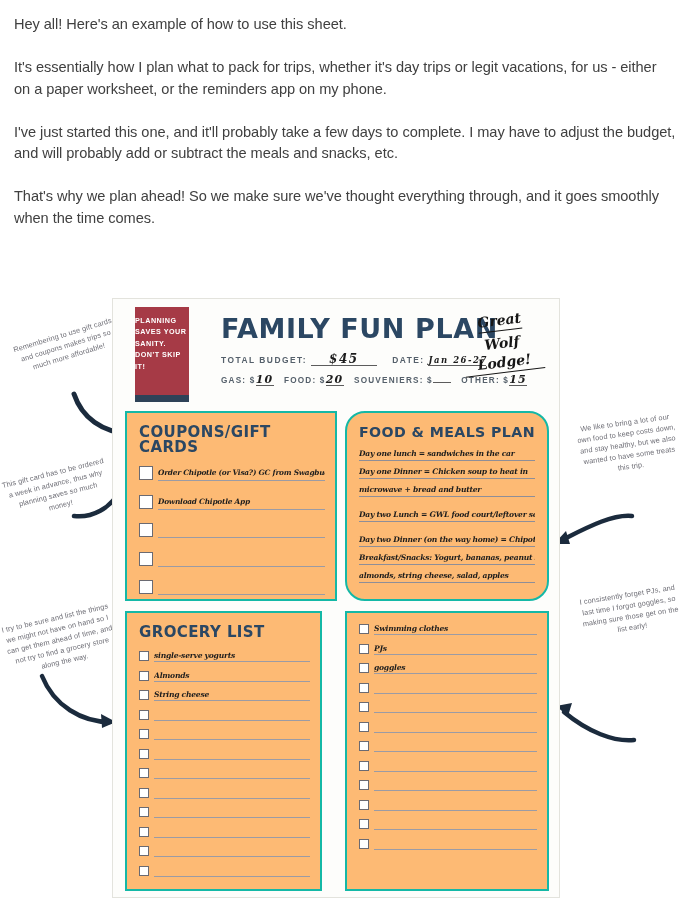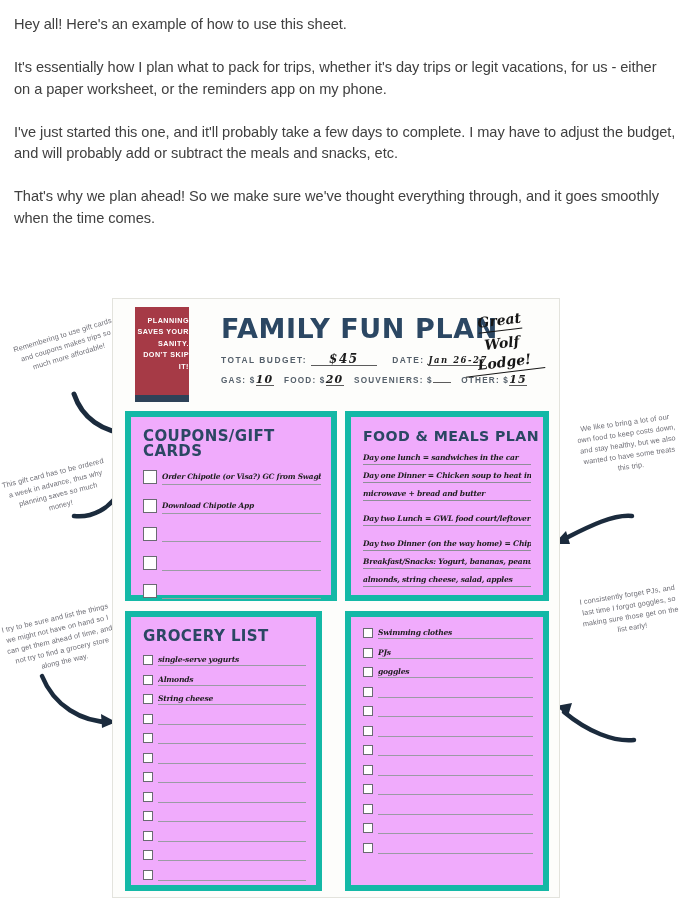--- a/index.html
+++ b/index.html
@@ -51,21 +51,21 @@
     left: 22px;
     top: 8px;
     width: 54px;
     height: 88px;
     background: #a63a46;
     color: #ffffff;
     font-size: 7.2px;
     font-weight: bold;
     letter-spacing: 0.5px;
     line-height: 1.58;
-    text-align: right;
+    text-align: left;
     padding-top: 8px;
   }
   .red-banner-foot {
     position: absolute;
     left: 22px;
     top: 96px;
     width: 54px;
     height: 7px;
     background: #2e4258;
   }
@@ -139,25 +139,25 @@
   
   .cards {
     position: absolute;
     left: 10px;
     top: 112px;
     right: 10px;
     bottom: 8px;
   }
   .card {
     position: absolute;
-    background: #f0abfc;
-    border: 6px solid #14b8a6;
+    background: #fdba74;
+    border: 2px solid #14b8a6;
   }
   .card-coupons { left: 2px;   top: 0;   width: 212px; height: 190px; }
-  .card-food    { left: 222px; top: 0;   width: 204px; height: 190px; }
+  .card-food    { left: 222px; top: 0;   width: 204px; height: 190px; border-radius: 20px; }
   .card-grocery { left: 2px;   top: 200px; width: 197px; height: 280px; }
   .card-packing { left: 222px; top: 200px; width: 204px; height: 280px; }
 
   .card-title {
     font-size: 15px;
     font-weight: bold;
     color: #2b4763;
     letter-spacing: 0.4px;
     font-family: "DejaVu Sans", sans-serif;
     padding: 12px 0 0 12px;

